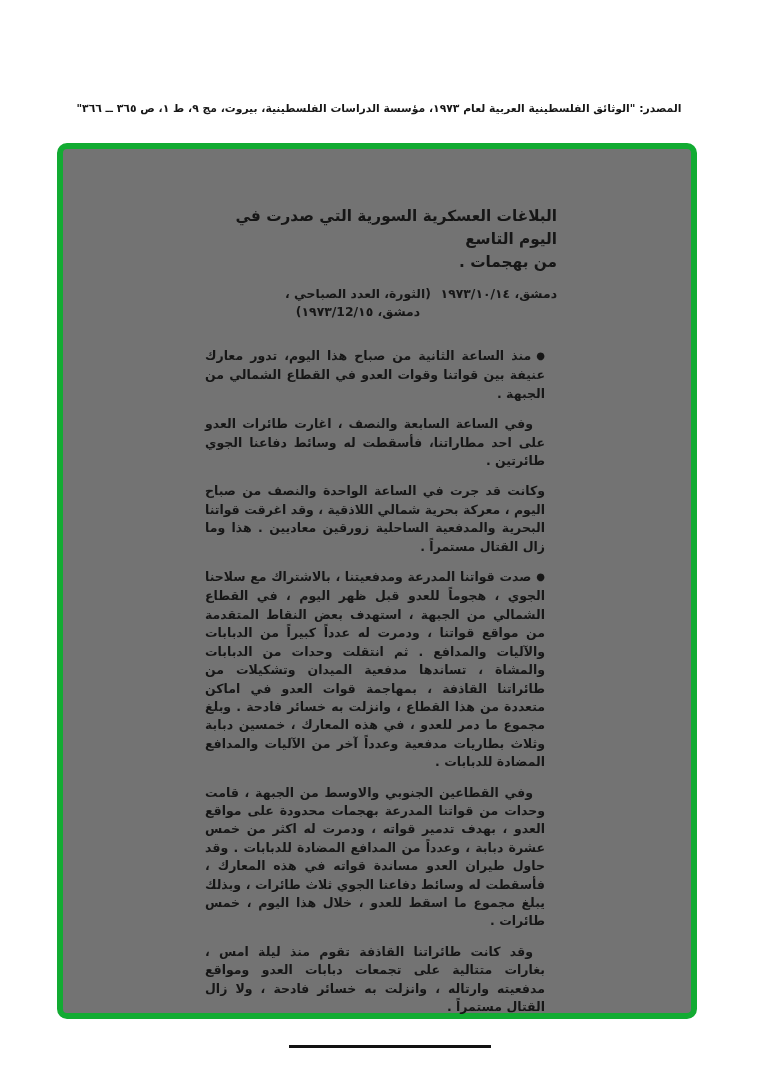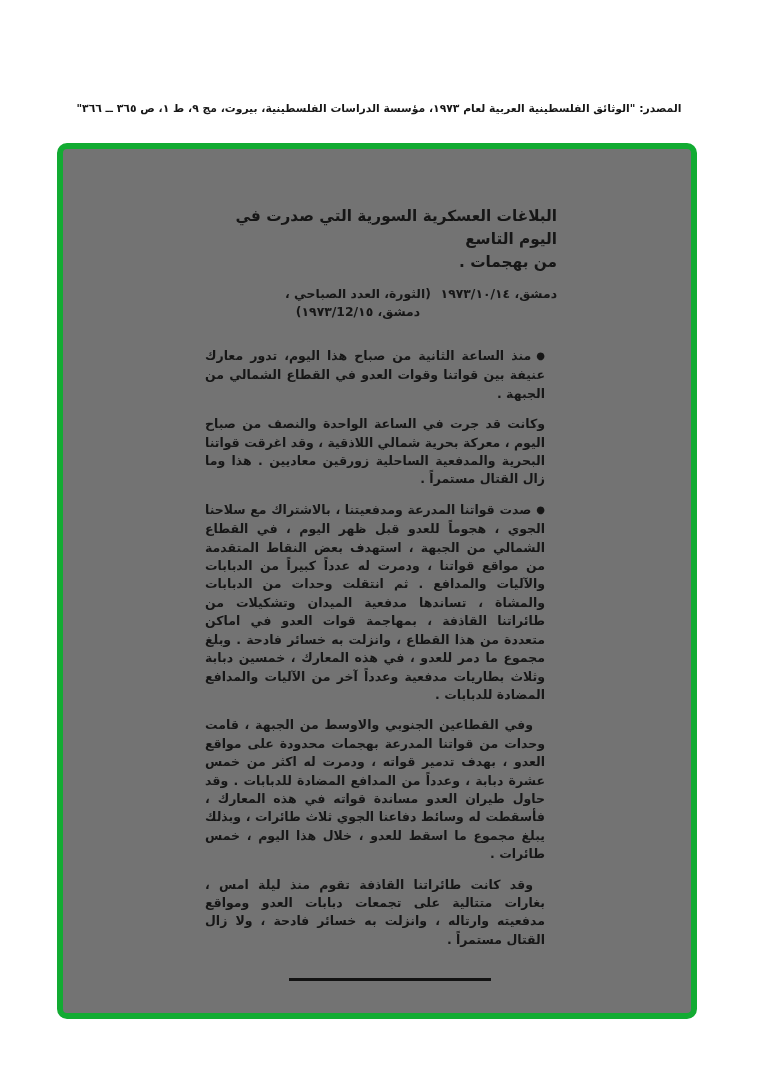--- a/index.html
+++ b/index.html
@@ -101,20 +101,21 @@
       <div class="dateline">
         <div class="date-right">دمشق، ١٩٧٣/١٠/١٤</div>
         <div class="date-left">
           <div>(الثورة، العدد الصباحي ،</div>
           <div>دمشق، ١٩٧٣/12/١٥)</div>
         </div>
       </div>
 
       <div class="paras">
           <div class="para"><span class="bullet">●</span>منذ الساعة الثانية من صباح هذا اليوم، تدور معارك عنيفة بين قواتنا وقوات العدو في القطاع الشمالي من الجبهة .</div>
+          <div class="para indent">وفي الساعة السابعة والنصف ، اغارت طائرات العدو على احد مطاراتنا، فأسقطت له وسائط دفاعنا الجوي طائرتين .</div>
           <div class="para">وكانت قد جرت في الساعة الواحدة والنصف من صباح اليوم ، معركة بحرية شمالي اللاذقية ، وقد اغرقت قواتنا البحرية والمدفعية الساحلية زورقين معاديين . هذا وما زال القتال مستمراً .</div>
           <div class="para"><span class="bullet">●</span>صدت قواتنا المدرعة ومدفعيتنا ، بالاشتراك مع سلاحنا الجوي ، هجوماً للعدو قبل ظهر اليوم ، في القطاع الشمالي من الجبهة ، استهدف بعض النقاط المتقدمة من مواقع قواتنا ، ودمرت له عدداً كبيراً من الدبابات والآليات والمدافع . ثم انتقلت وحدات من الدبابات والمشاة ، تساندها مدفعية الميدان وتشكيلات من طائراتنا القاذفة ، بمهاجمة قوات العدو في اماكن متعددة من هذا القطاع ، وانزلت به خسائر فادحة . وبلغ مجموع ما دمر للعدو ، في هذه المعارك ، خمسين دبابة وثلاث بطاريات مدفعية وعدداً آخر من الآليات والمدافع المضادة للدبابات .</div>
           <div class="para indent">وفي القطاعين الجنوبي والاوسط من الجبهة ، قامت وحدات من قواتنا المدرعة بهجمات محدودة على مواقع العدو ، بهدف تدمير قواته ، ودمرت له اكثر من خمس عشرة دبابة ، وعدداً من المدافع المضادة للدبابات . وقد حاول طيران العدو مساندة قواته في هذه المعارك ، فأسقطت له وسائط دفاعنا الجوي ثلاث طائرات ، وبذلك يبلغ مجموع ما اسقط للعدو ، خلال هذا اليوم ، خمس طائرات .</div>
           <div class="para indent">وقد كانت طائراتنا القاذفة تقوم منذ ليلة امس ، بغارات متتالية على تجمعات دبابات العدو ومواقع مدفعيته وارتاله ، وانزلت به خسائر فادحة ، ولا زال القتال مستمراً .</div>
         </div>
 
       <div class="divider" style="background: rgb(18, 18, 18);"></div>
 
     </div>
   </div>

